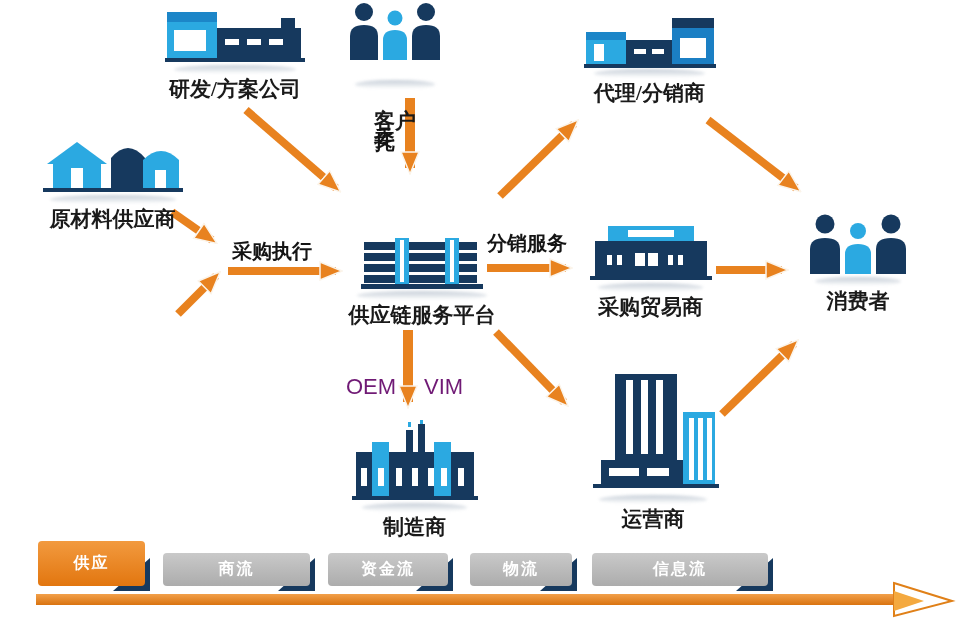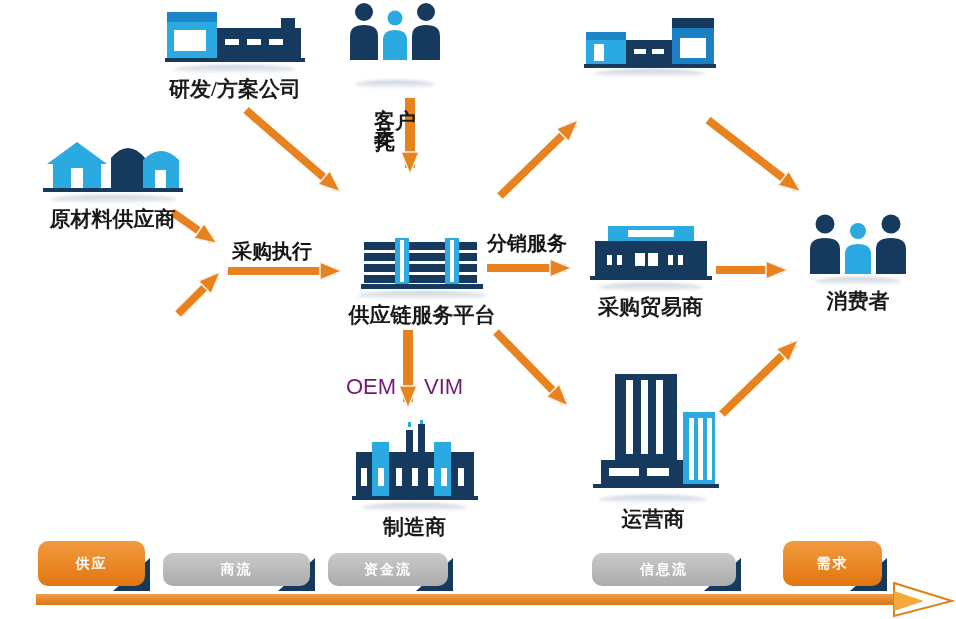--- a/index.html
+++ b/index.html
@@ -7,22 +7,22 @@
           font-family:"Liberation Sans","DejaVu Sans",sans-serif;}
   .node{position:absolute;display:flex;flex-direction:column;align-items:center;}
   .node .label{font-size:21px;font-weight:600;color:#1a1a1a;margin-top:1px;white-space:nowrap;font-family:Liberation Serif, serif;}
   .refl{width:72%;height:9px;border-radius:50%;margin-top:1px;
         background:linear-gradient(to bottom,rgba(110,130,155,.40),rgba(110,130,155,0));filter:blur(1.5px);}
   .edge-label{position:absolute;font-size:20px;font-weight:600;color:#141414;white-space:nowrap;}
   .edge-label.latin{font-weight:500;font-size:22px;color:#701a75;}
   .vert{writing-mode:vertical-rl;letter-spacing:6px;}
   #arrows{position:absolute;left:0;top:0;pointer-events:none;}
   .chip{position:absolute;top:541px;height:45px;}
-  .chip-body{position:absolute;left:0;top:0;right:0;bottom:0;border-radius:10px;display:flex;align-items:center;
-             justify-content:center;font-size:14px;font-weight:700;color:#fff;z-index:2;letter-spacing:2px;}
+  .chip-body{position:absolute;left:0;top:0;right:0;bottom:0;border-radius:4px;display:flex;align-items:center;
+             justify-content:center;font-size:16px;font-weight:700;color:#fff;z-index:2;letter-spacing:2px;}
   .chip.orange .chip-body{background:linear-gradient(#F29A3F,#E2760F);}
   .chip.gray .chip-body{background:linear-gradient(#C9C9C9,#ACACAC);margin-top:12px;}
   .fold{position:absolute;right:-5px;bottom:-5px;width:44px;height:40px;z-index:1;}
   .fold::before{content:"";position:absolute;left:0;top:0;width:100%;height:100%;background:#fff;
                 clip-path:polygon(100% 0,100% 100%,0 100%);}
   .fold::after{content:"";position:absolute;right:0;bottom:0;width:37px;height:33px;background:#16395E;
                clip-path:polygon(100% 0,100% 100%,0 100%);}
 </style>
 </head>
 <body>
@@ -97,20 +97,21 @@
       <rect x="10" y="32" width="10" height="17" fill="#fff"></rect>
       <rect x="42" y="28" width="46" height="24" fill="#16395E"></rect>
       <rect x="50" y="37" width="12" height="5" fill="#fff"></rect>
       <rect x="68" y="37" width="12" height="5" fill="#fff"></rect>
       <rect x="88" y="6" width="42" height="46" fill="#1B7FC4"></rect>
       <rect x="88" y="6" width="42" height="10" fill="#16395E"></rect>
       <rect x="96" y="26" width="26" height="20" fill="#fff"></rect>
       <rect x="0" y="52" width="132" height="4" fill="#16395E"></rect>
     </svg>
     <div class="refl"></div>
+    <div class="label">代理/分销商</div>
   </div>
 
   <div class="node" style="left:25px;top:136px;width:175px;">
     <svg width="140" height="58" viewBox="0 0 140 58">
       <polygon points="4,28 34,6 64,28" fill="#2BA9E1"></polygon>
       <rect x="10" y="26" width="48" height="26" fill="#2BA9E1"></rect>
       <rect x="28" y="32" width="12" height="20" fill="#fff"></rect>
       <path d="M68,22 Q85,2 102,22 V52 H68 Z" fill="#16395E"></path>
       <path d="M100,24 Q118,6 136,24 V52 H100 Z" fill="#2BA9E1"></path>
       <rect x="112" y="34" width="11" height="18" fill="#fff"></rect>
@@ -219,22 +220,22 @@
     <div class="chip-body">供应</div>
   </div>
   <div class="chip gray" style="left:163px;width:147px;">
     <div class="fold"></div>
     <div class="chip-body">商流</div>
   </div>
   <div class="chip gray" style="left:328px;width:120px;">
     <div class="fold"></div>
     <div class="chip-body">资金流</div>
   </div>
-  <div class="chip gray" style="left:592px;width:144px;text-align:center;">
+  <div class="chip gray" style="left:470px;width:102px;">
+    <div class="fold"></div>
+    <div class="chip-body">物流</div>
+  </div>
+  <div class="chip gray" style="left:592px;width:176px;text-align:center;">
     <div class="fold"></div>
     <div class="chip-body">信息流</div>
   </div>
-  <div class="chip orange" style="left:783px;width:99px;">
-    <div class="fold"></div>
-    <div class="chip-body">需求</div>
-  </div>
 
 </div>
 
 </body></html>

